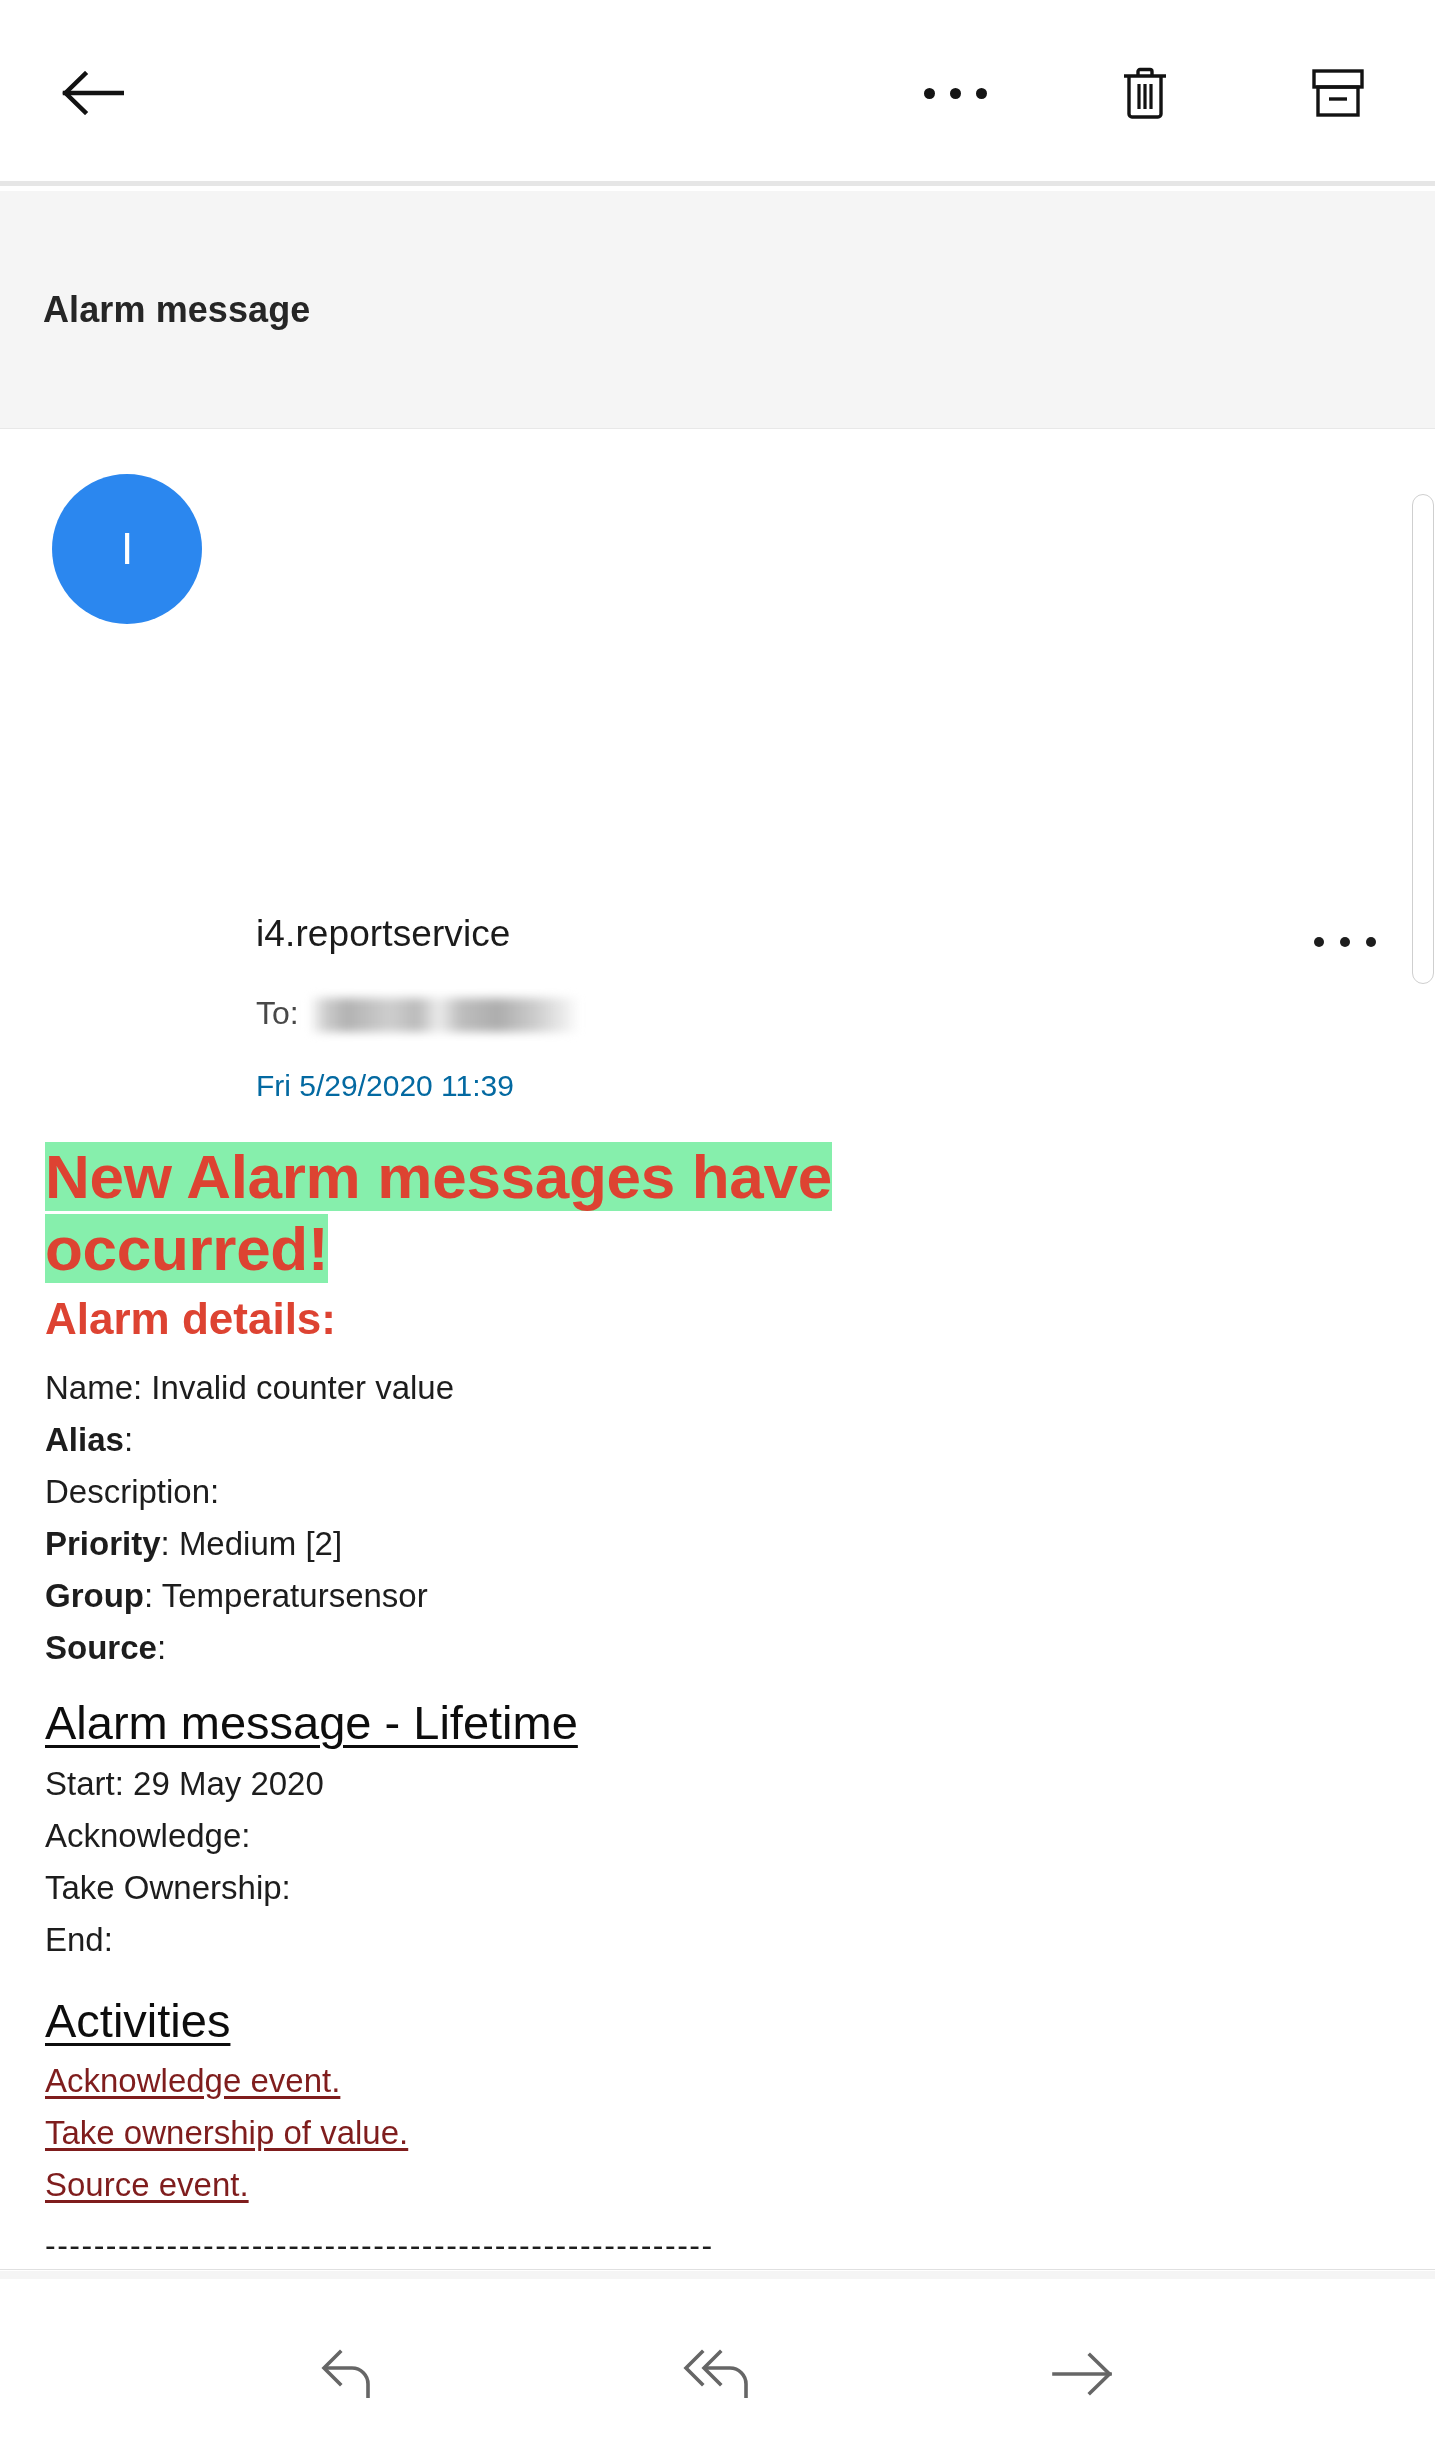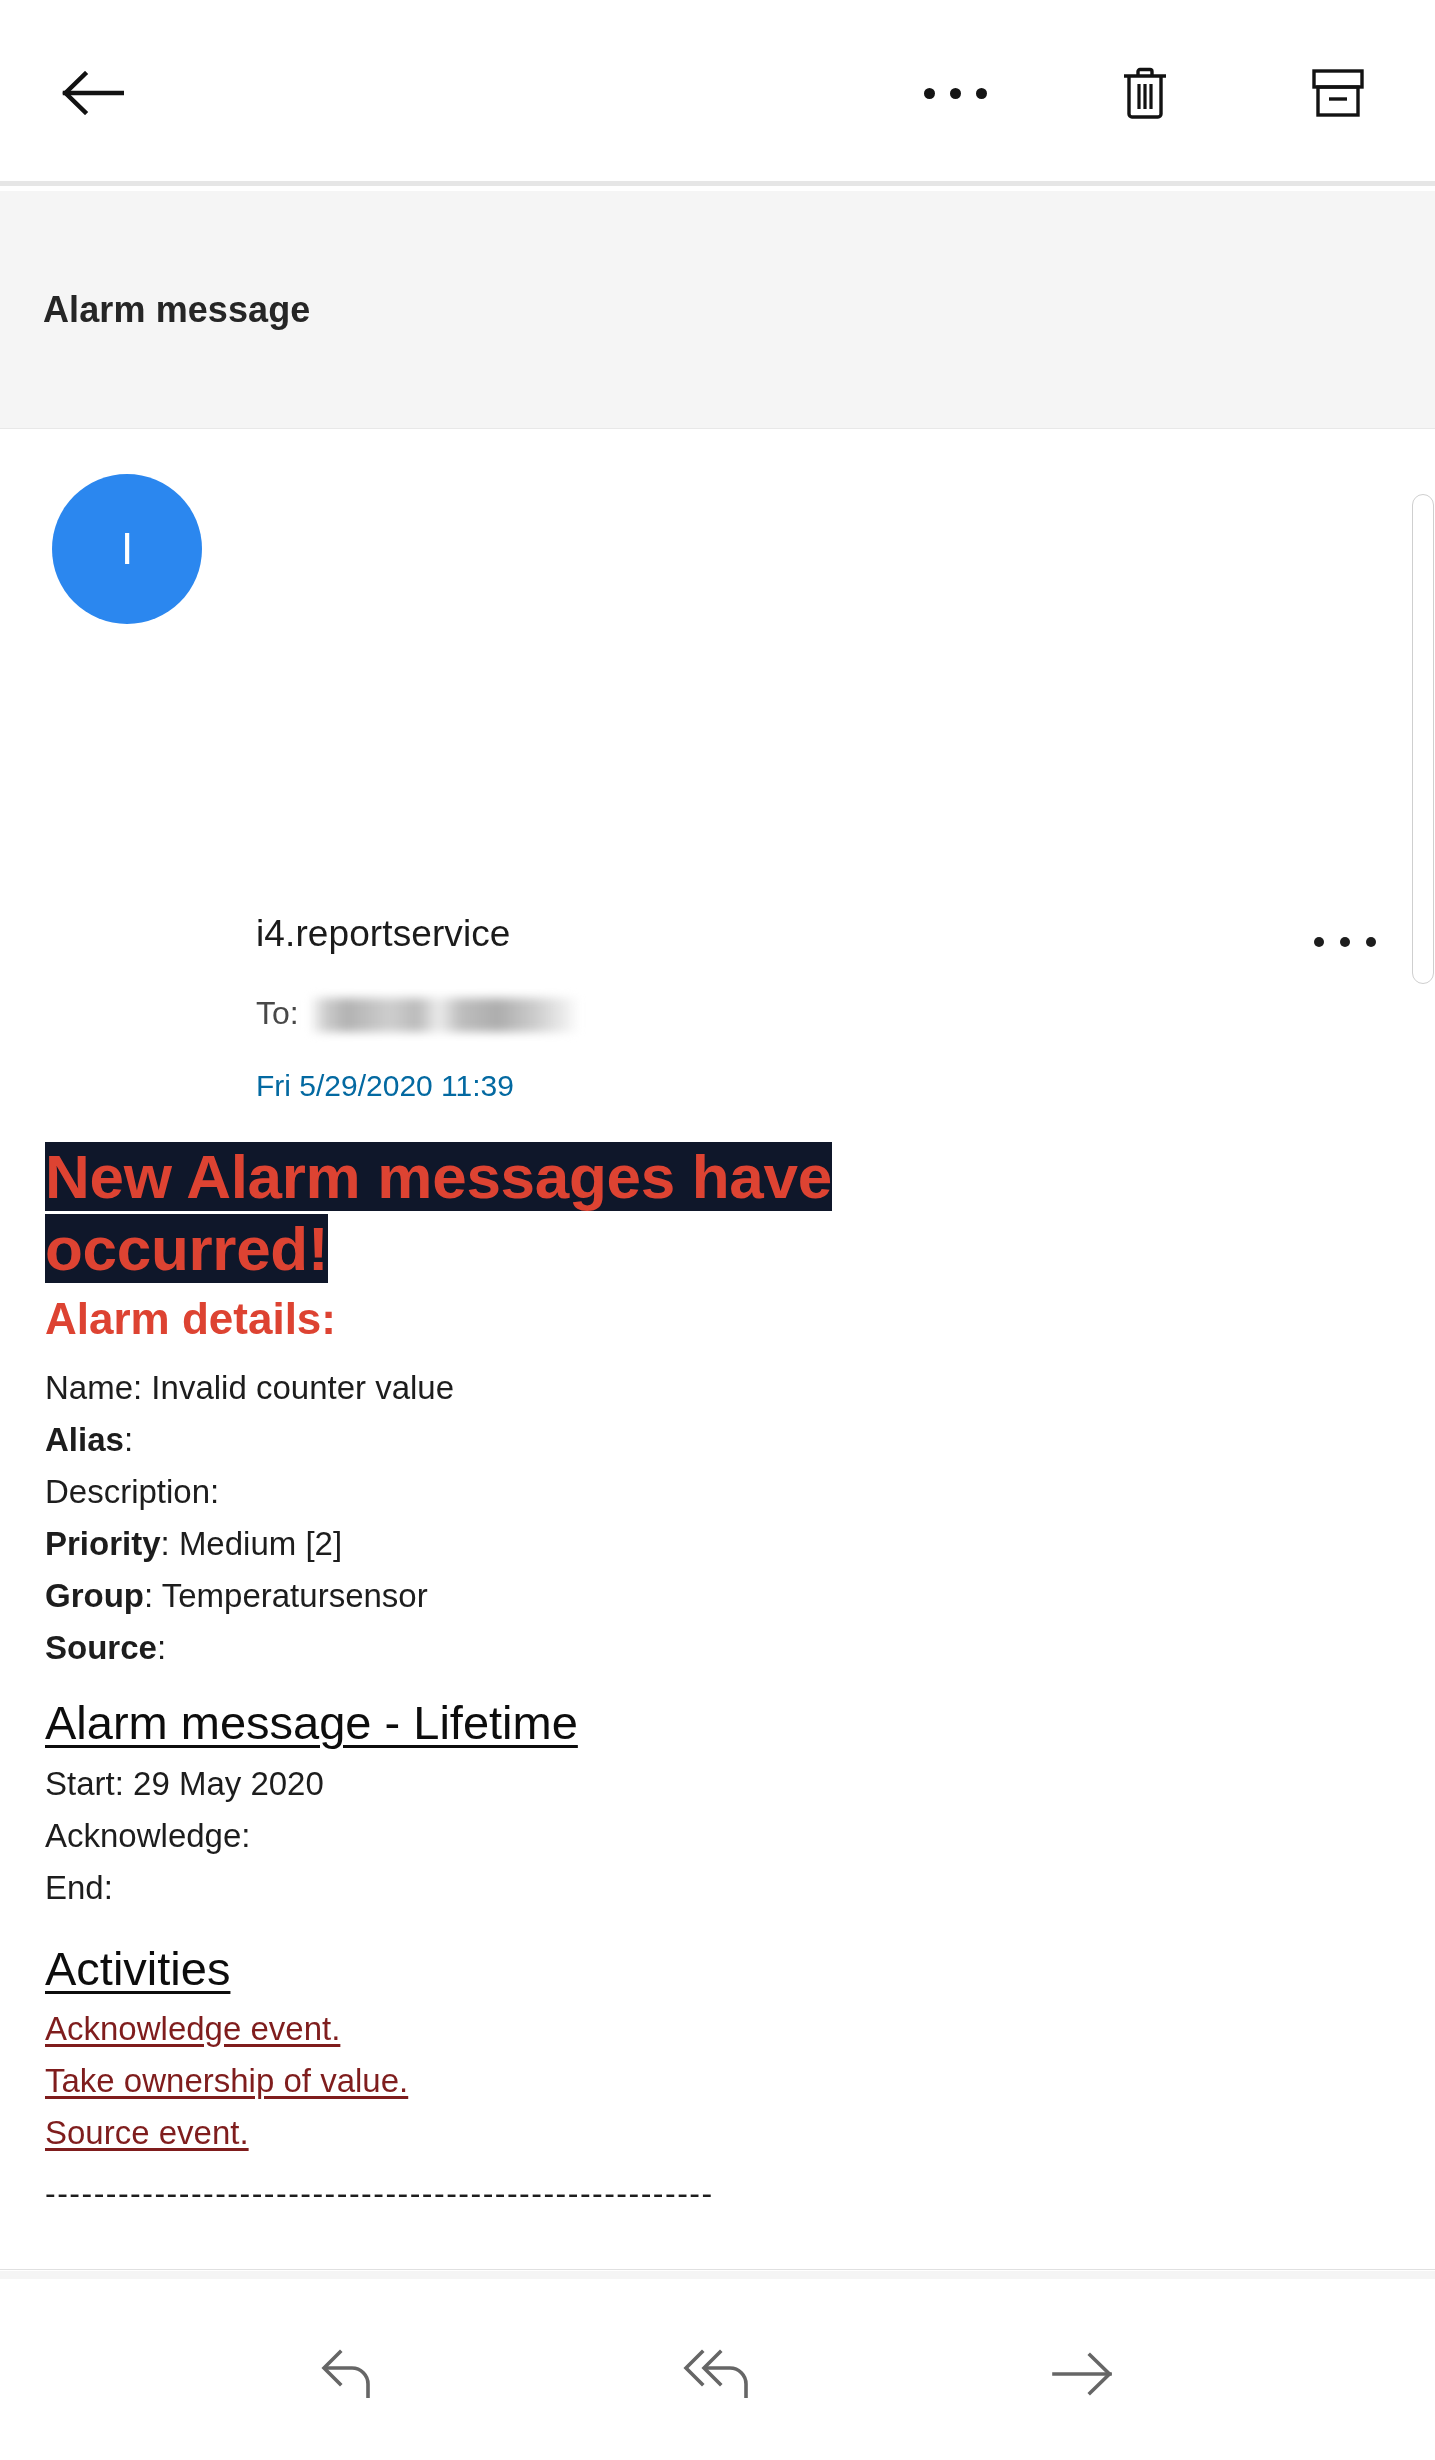--- a/index.html
+++ b/index.html
@@ -162,21 +162,21 @@
   }
   .headline {
     font-size: 62px;
     font-weight: bold;
     color: #dd4332;
     line-height: 1.16;
     margin: 0;
     letter-spacing: -0.3px;
   }
   .headline span.hl {
-    background: #0f172a;
+    background: #86efac;
     box-decoration-break: clone;
     -webkit-box-decoration-break: clone;
   }
   .section-red {
     font-size: 44px;
     font-weight: bold;
     color: #dd4332;
     margin: 8px 0 0 0;
     line-height: 1.2;
   }
@@ -364,20 +364,21 @@
         <div class="detail-line"><b>Priority</b><span>: Medium [2]</span></div>
         <div class="detail-line"><b>Group</b><span>: Temperatursensor</span></div>
         <div class="detail-line"><b>Source</b><span>:</span></div>
       </div>
 
     <div class="section-underline">Alarm message - Lifetime</div>
 
     <div class="lifetime-list">
         <div class="detail-line">Start: 29 May 2020</div>
         <div class="detail-line">Acknowledge:</div>
+        <div class="detail-line">Take Ownership:</div>
         <div class="detail-line">End:</div>
       </div>
 
     <div class="activities-head">Activities</div>
 
     <div class="link-list">
         <a class="mail-link">Acknowledge event.</a>
         <a class="mail-link">Take ownership of value.</a>
         <a class="mail-link">Source event.</a>
       </div>

